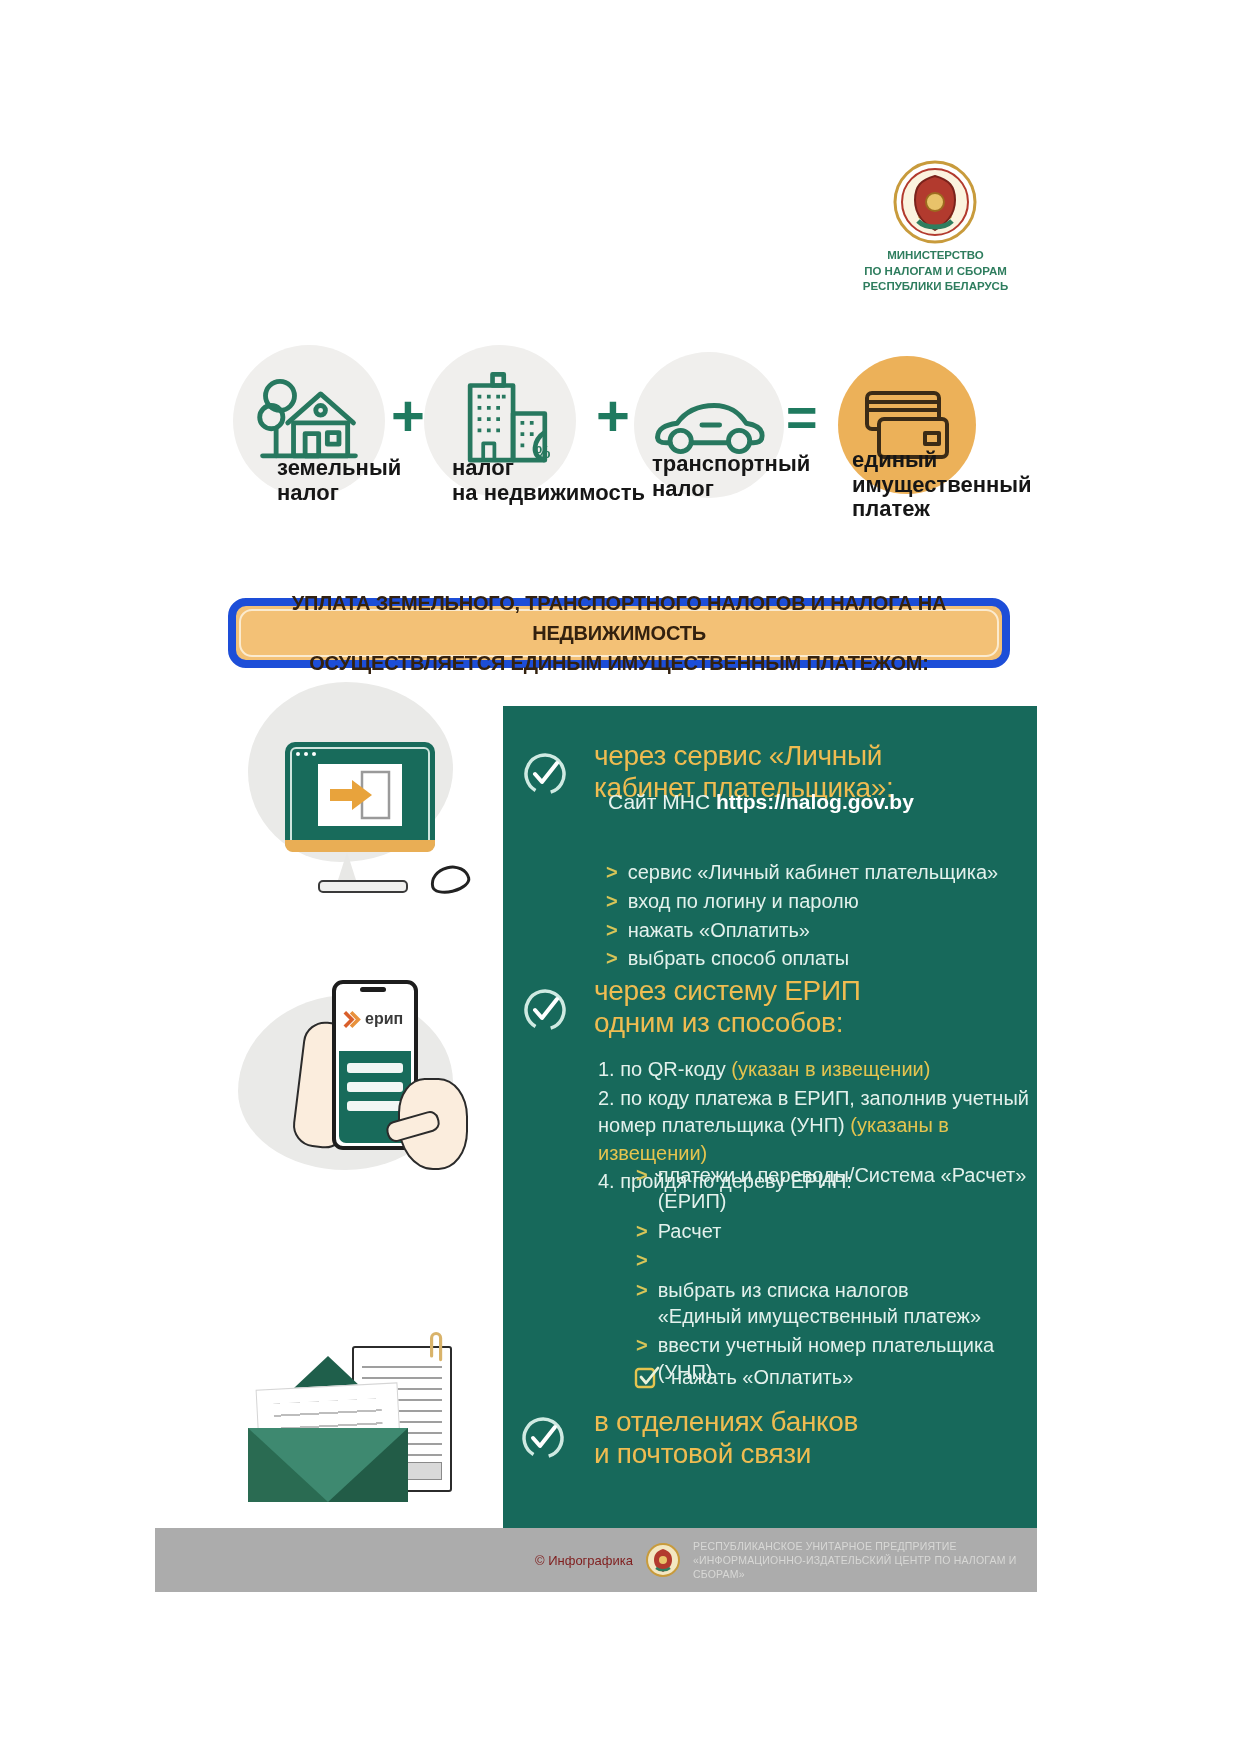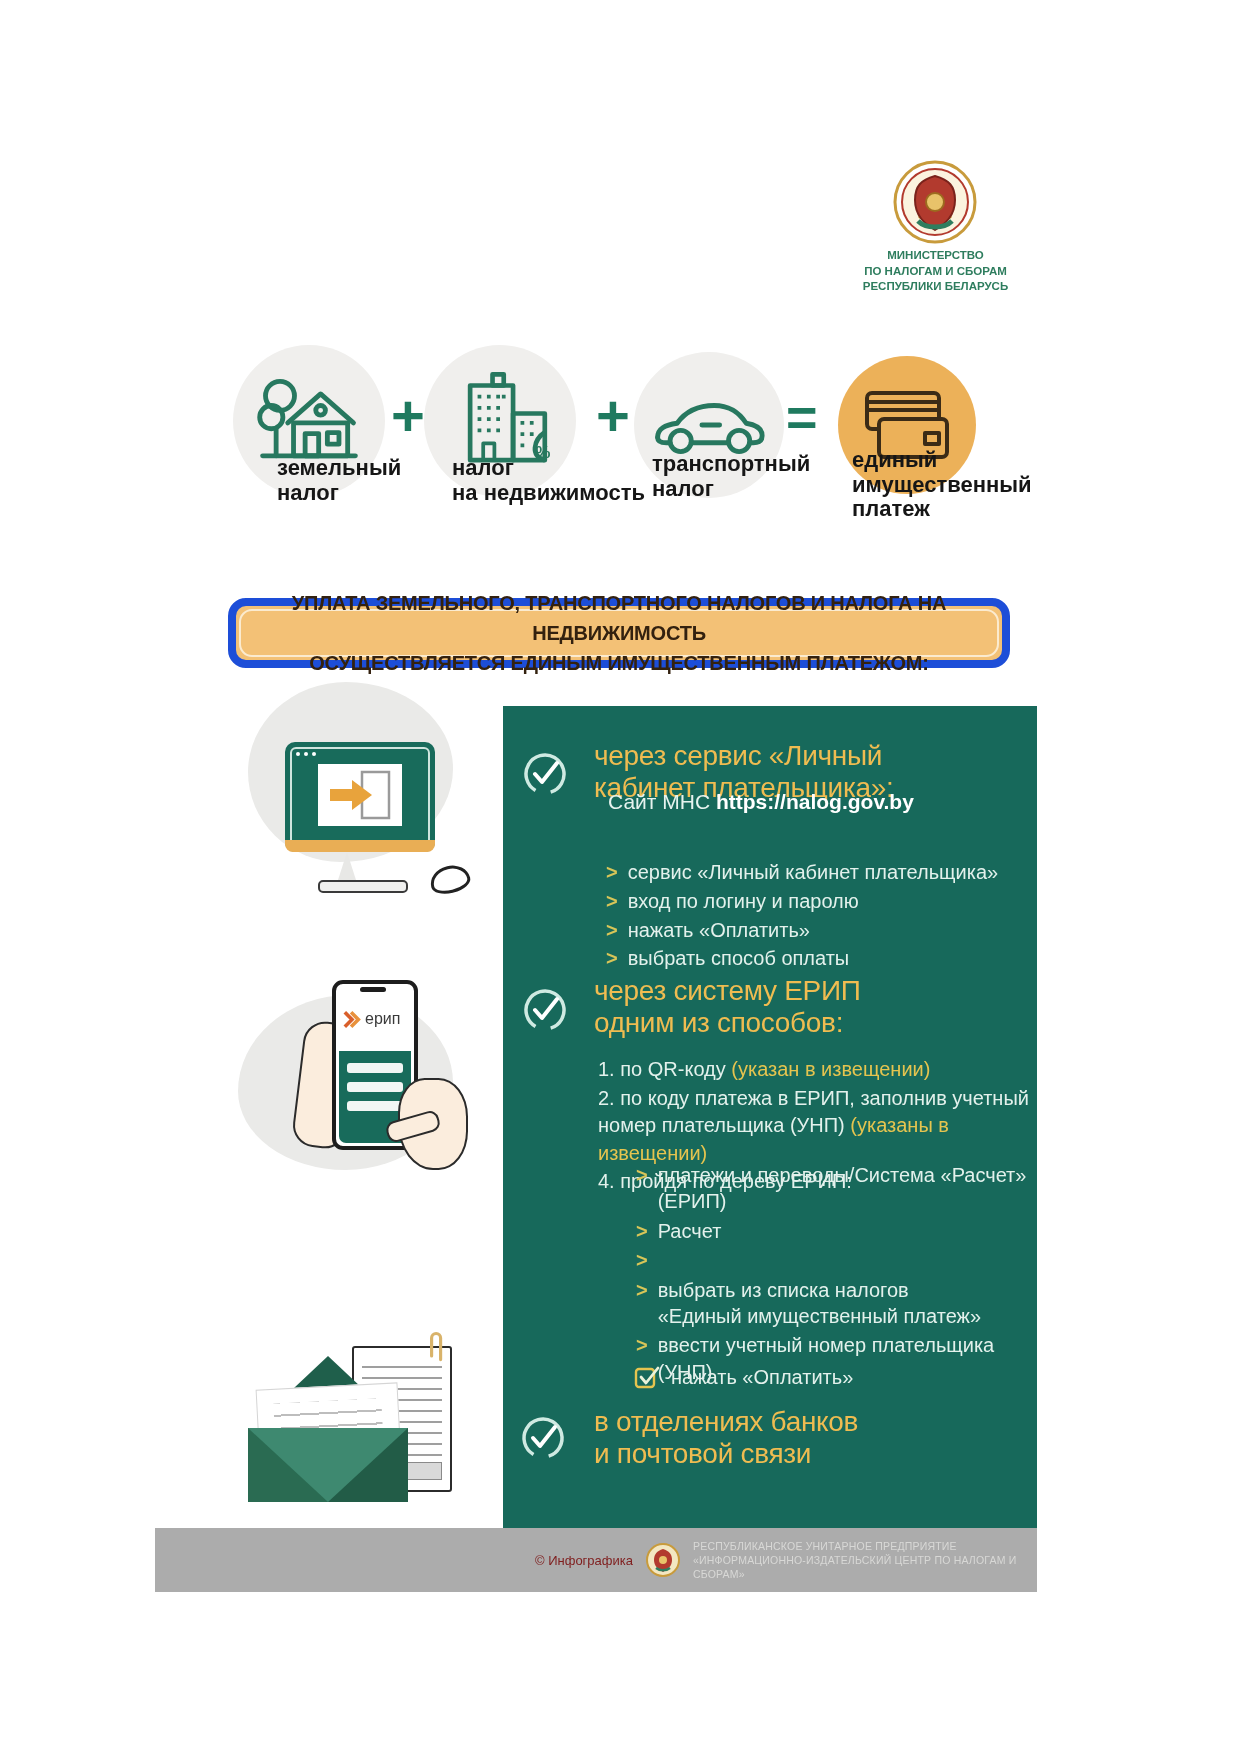--- a/index.html
+++ b/index.html
@@ -98,21 +98,21 @@
 
   .hand-left{left:298px;top:1022px;width:50px;height:122px;background:#FBEDDD;border:2px solid #2b2b2b;
              border-radius:22px;transform:rotate(7deg);}
   .hand-right{left:398px;top:1078px;width:66px;height:88px;background:#FBEDDD;border:2px solid #2b2b2b;
               border-radius:38% 42% 42% 50%;}
   .finger{left:386px;top:1116px;width:50px;height:17px;background:#FBEDDD;border:2px solid #2b2b2b;
           border-radius:9px;transform:rotate(-16deg);}
   .phone{left:332px;top:980px;width:78px;height:162px;background:#fff;border:4px solid #1d1d1d;border-radius:11px;}
   .phone .notch{position:absolute;left:24px;top:3px;width:26px;height:5px;background:#1d1d1d;border-radius:3px;}
   .phone .logo-row{position:absolute;left:7px;top:26px;display:flex;align-items:center;gap:4px;}
-  .phone .logo-text{font-size:16px;font-weight:normal;color:#3a3a3a;}
+  .phone .logo-text{font-size:16px;font-weight:bold;color:#3a3a3a;}
   .phone .screen{position:absolute;left:3px;right:3px;bottom:3px;height:92px;background:#186B5B;border-radius:0 0 7px 7px;
                  display:flex;flex-direction:column;gap:9px;padding:12px 8px;box-sizing:border-box;}
   .phone .bar-w{height:10px;background:#F2F6F4;border-radius:3px;}
 
   .form-doc{left:352px;top:1346px;width:96px;height:142px;background:#fff;border:2.5px solid #2b2b2b;border-radius:3px;}
   .form-lines{position:absolute;inset:9px 8px;background:repeating-linear-gradient(to bottom,transparent 0 9px,#9f9f9f 9px 11px);}
   .form-strip{position:absolute;left:8px;right:8px;bottom:10px;height:16px;background:#d9d9d9;border:1px solid #8a8a8a;}
   .paperclip{left:428px;top:1330px;width:18px;height:34px;}
   .flap{left:294px;top:1356px;width:0;height:0;border-left:34px solid transparent;
         border-right:34px solid transparent;border-bottom:32px solid #1F5F4B;}

